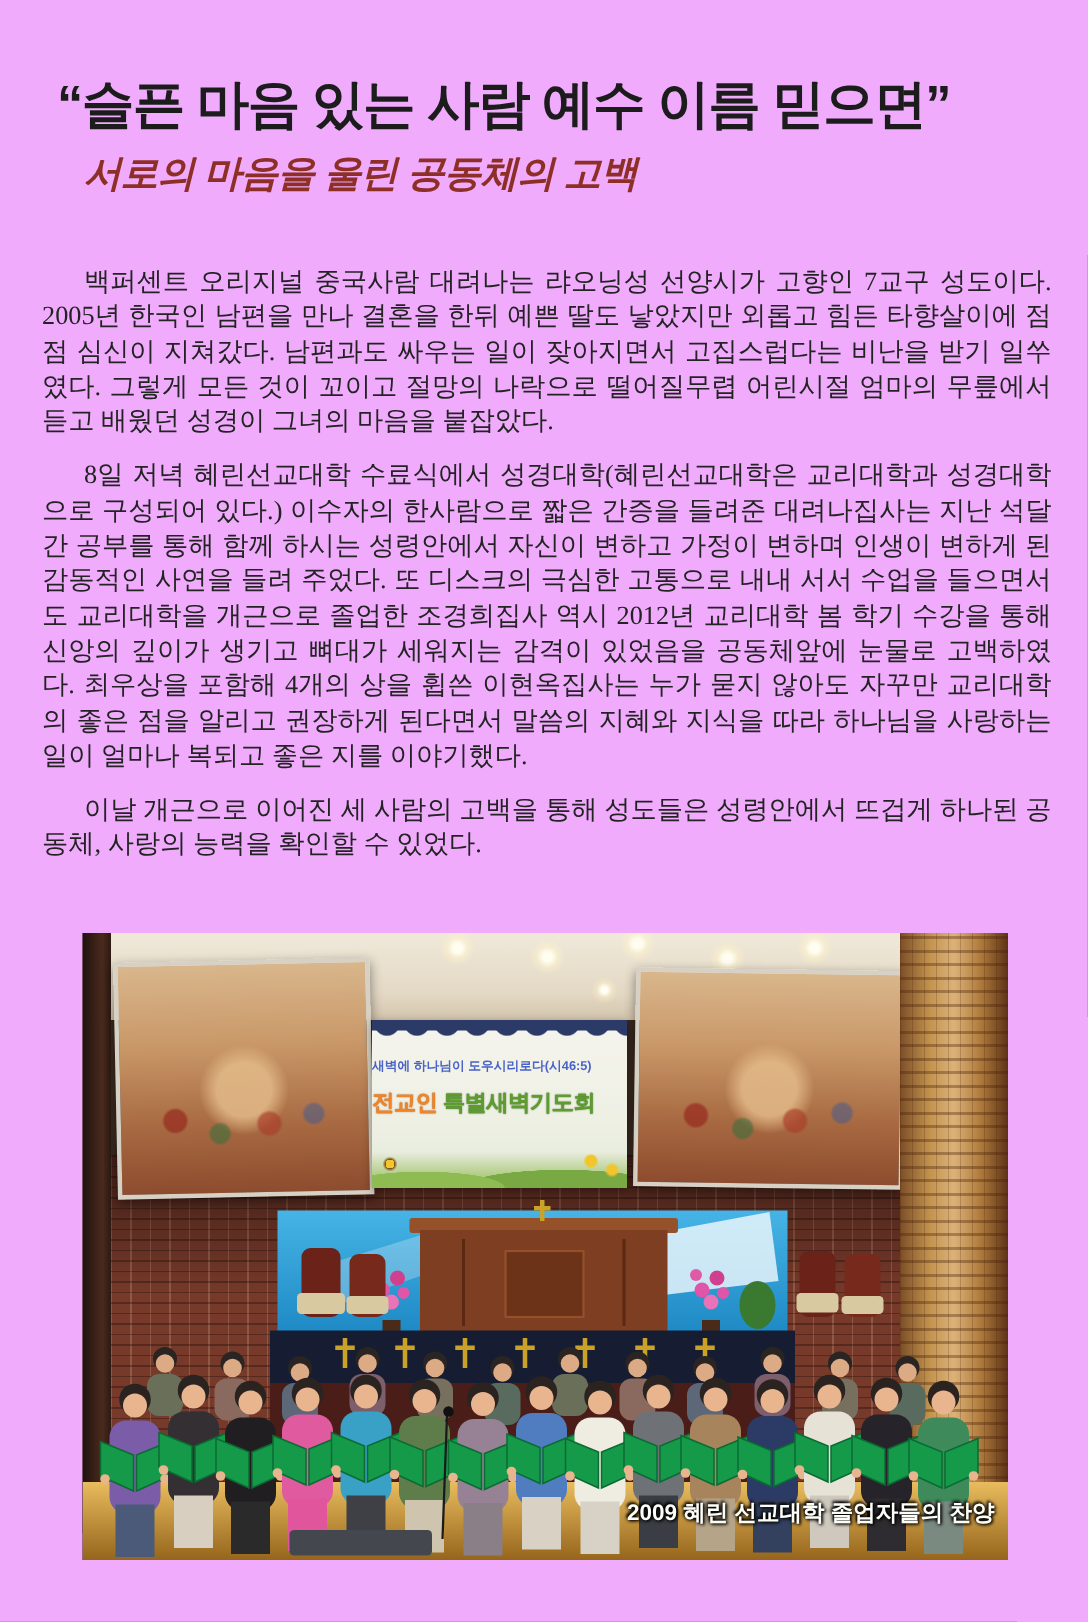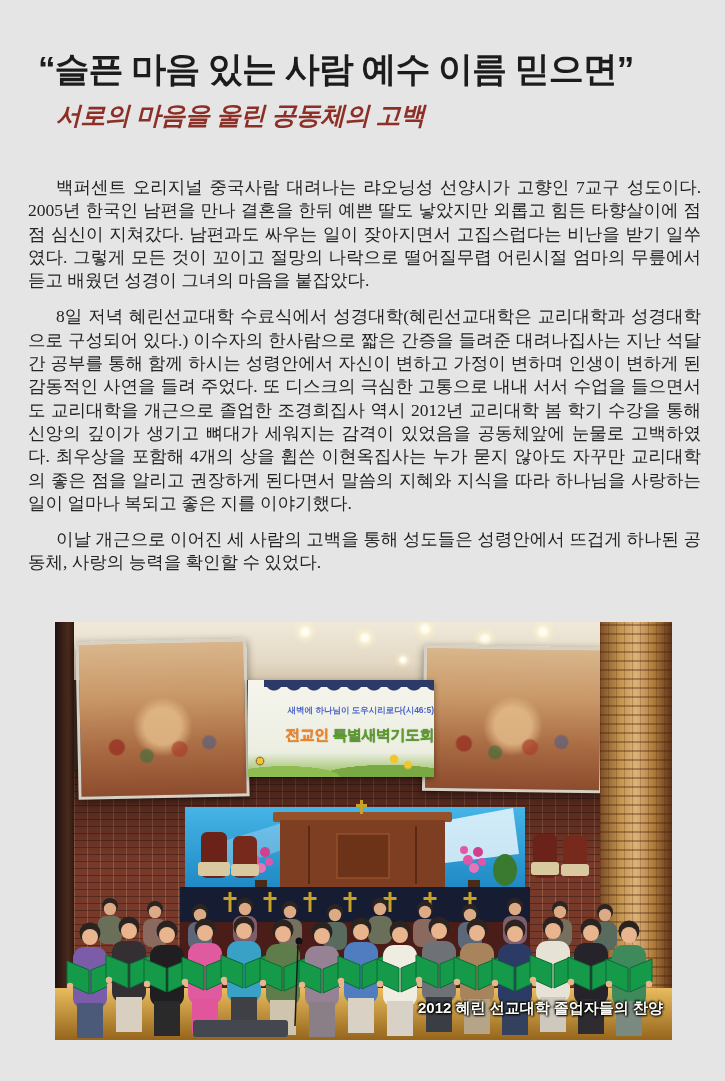--- a/index.html
+++ b/index.html
@@ -1,20 +1,20 @@
 <!DOCTYPE html>
 <html style="--title-black: #1c1c1c; --subtitle-red: #8d2f26; --scripture-blue: #4a63c8; --banner-orange: #f08428; --banner-green: #5e9c30; --folder-green: #159a4a; --stage-blue: #2aa0d9;"><head>
 <meta charset="utf-8">
 <style>
   html,body{margin:0;padding:0;}
   body{background:#888;}
   .page{
     position:relative;
     width:725px;height:1081px;
-    background:#e5e5e5;
+    background:#f0abfc;
     margin:0 auto;
     overflow:hidden;
     font-family:"Liberation Serif", serif;
   }
   
   .title{
     position:absolute;left:38px;top:46px;width:660px;
     font-family:"Liberation Sans", sans-serif;
     font-size:35px;font-weight:800;letter-spacing:-1px;
     color:var(--title-black,#1c1c1c);
@@ -72,24 +72,24 @@
       radial-gradient(circle at 22% 68%,rgba(150,40,30,.7) 7px,transparent 9px),
       radial-gradient(circle at 40% 74%,rgba(60,110,60,.6) 6px,transparent 8px),
       radial-gradient(circle at 60% 70%,rgba(170,60,40,.65) 7px,transparent 9px),
       radial-gradient(circle at 78% 66%,rgba(70,90,140,.55) 6px,transparent 8px),
       radial-gradient(circle at 50% 55%,rgba(230,190,140,.8) 18px,transparent 30px),
       linear-gradient(180deg,#d9b68c 0%,#c99868 35%,#a86a42 70%,#8d4c2e 100%);
   }
   .screen.left{left:22px;top:18px;width:165px;height:152px;transform:rotate(-1.2deg);}
   .screen.right{left:368px;top:24px;width:174px;height:140px;transform:rotate(0.8deg);}
   .banner{
-    position:absolute;left:193px;top:58px;width:170px;height:97px;
+    position:absolute;left:193px;top:58px;width:170px;height:112px;
     background:linear-gradient(180deg,#f5f4ed 0%,#eef0e4 60%,#e3e9d8 100%);
     box-shadow:0 2px 6px rgba(0,0,0,.4);
-    overflow:hidden;text-align:right;padding-left:16px;
+    overflow:hidden;text-align:left;
   }
   .banner .scallop{
     height:16px;
     background:
       radial-gradient(circle at 10px 2px,#2b3a66 8px,transparent 9px) repeat-x,
       linear-gradient(#2b3a66,#2b3a66);
     background-size:20px 16px,100% 7px;
     background-repeat:repeat-x,no-repeat;
   }
   .banner .scripture{
@@ -461,15 +461,15 @@
           </g>
         </g>
 
       <g>
         <line x1="243" y1="152" x2="240" y2="234" stroke="#1a1a1a" stroke-width="1.5"></line>
         <circle cx="244" cy="149" r="3.5" fill="#111"></circle>
       </g>
       <rect x="138" y="228" width="95" height="17" rx="3" fill="#44484e"></rect>
     </svg>
 
-    <div class="caption">2012 혜린 선교대학 졸업자들의 찬양</div>
+    <div class="caption">2009 혜린 선교대학 졸업자들의 찬양</div>
   </div>
 </div>
 
 </body></html>

